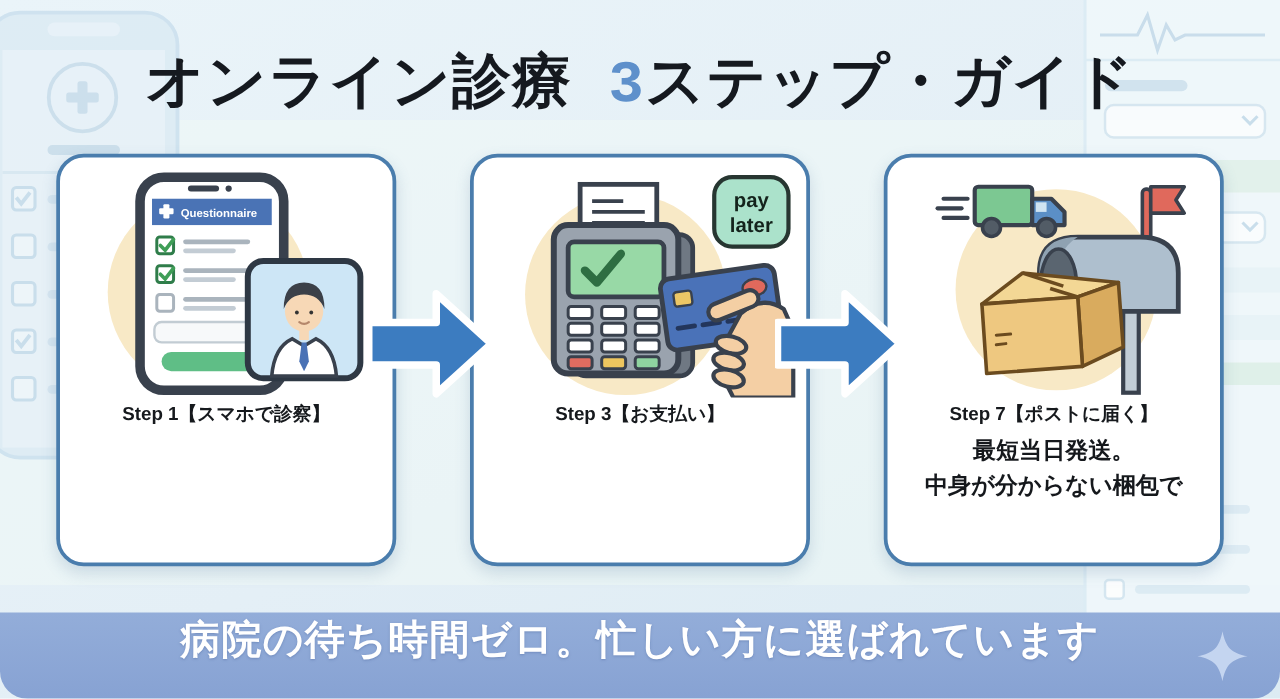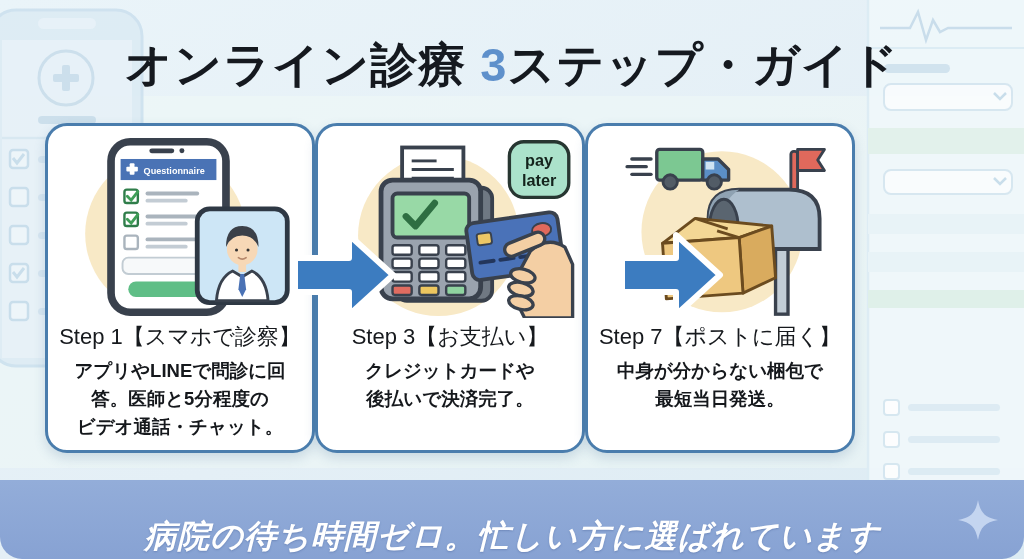--- a/index.html
+++ b/index.html
@@ -8,49 +8,49 @@
   .page {
     position:relative; width:1024px; height:559px; overflow:hidden;
     background:linear-gradient(155deg,#eaf4f9 0%,#e4eff6 55%,#dcebf3 100%);
   }
   .bg-decor { position:absolute; inset:0; pointer-events:none; }
 
   
   .title {
     position:absolute; top:34px; left:0; width:100%;
     text-align:center; font-size:47px; font-weight:900; color:#15191f;
-    letter-spacing:1px; white-space:nowrap;
+    letter-spacing:1px; white-space:nowrap;font-family:Liberation Mono, monospace;
   }
   .title .hl { color:#5e90cb; }
 
   
-  .cards { position:absolute; left:45px; top:123px; width:810px; height:330px;
+  .cards { position:absolute; left:45px; top:123px; width:934px; height:330px;
            display:flex; justify-content:space-between; }
   .card {
     width:272px; height:330px; background:#ffffff;
     border:3.5px solid #4a7dad; border-radius:22px;
     box-shadow:0 5px 12px rgba(70,110,150,.20);
     display:flex; flex-direction:column; align-items:center;
   }
   .illus { margin-top:10px; width:250px; height:182px; }
-  .step-heading { margin-top:4px; font-size:22px; font-weight:400; color:#16191d; white-space:nowrap; }
+  .step-heading { margin-top:4px; font-size:15px; font-weight:700; color:#16191d; white-space:nowrap; }
   .step-body { margin-top:5px; text-align:center; font-size:18.5px; font-weight:700;
                color:#15181c; line-height:1.52; }
 
   
   .arrow { position:absolute; top:229px; width:104px; height:92px; }
   .arrow1 { left:293px; }
   .arrow2 { left:620px; }
 
   
   .banner {
-    position:absolute; left:0; bottom:0; width:1024px; height:79px;
+    position:absolute; left:0; bottom:0; width:1024px; height:69px;
     background:linear-gradient(#93add9,#87a2d3);
     border-radius:0 0 22px 22px;
-    display:flex; align-items:flex-end; justify-content:center;font-style:italic;
+    display:flex; align-items:flex-start; justify-content:center;
   }
   .banner-text {
     color:#ffffff; font-size:32px; font-weight:800; letter-spacing:1px; white-space:nowrap;
     text-shadow:0 1px 2px rgba(60,85,140,.35);
   }
   .banner-sparkle { position:absolute; right:24px; top:50%; transform:translateY(-50%); }
 </style>
 </head>
 <body>
 
@@ -151,25 +151,20 @@
             <polygon points="45,68 49,68 51,84 47,92 43,84" fill="#4a72b5"></polygon>
             <ellipse cx="47" cy="42" rx="16" ry="17" fill="#f7d8b6"></ellipse>
             <path d="M30 40 Q 30 18 47 18 Q 64 18 64 40 Q 59 28 47 28 Q 35 28 30 40 Z" fill="#3b4048"></path>
             <circle cx="41" cy="43" r="1.6" fill="#333"></circle>
             <circle cx="53" cy="43" r="1.6" fill="#333"></circle>
             <path d="M43 51 Q 47 54 51 51" fill="none" stroke="#b5876b" stroke-width="1.8" stroke-linecap="round"></path>
           </g>
         </g>
       </svg>
       <div class="step-heading">Step 1【スマホで診察】</div>
-      <div class="step-body">
-        <div>アプリやLINEで問診に回</div>
-        <div>答。医師と5分程度の</div>
-        <div>ビデオ通話・チャット。</div>
-      </div>
     </div>
 
     <div class="card">
       <svg class="illus" viewBox="0 0 260 190">
         <circle cx="118" cy="104" r="84" fill="#f8e9c6"></circle>
 
         <g>
           <rect x="80" y="12" width="64" height="50" fill="#ffffff" stroke="#39414d" stroke-width="4"></rect>
           <line x1="90" y1="26" x2="116" y2="26" stroke="#39414d" stroke-width="3"></line>
           <line x1="90" y1="35" x2="134" y2="35" stroke="#39414d" stroke-width="3"></line>
@@ -213,24 +208,20 @@
           <ellipse cx="204" cy="174" rx="13" ry="7" transform="rotate(14 204 174)"></ellipse>
         </g>
 
         <g>
           <rect x="192" y="6" width="62" height="58" rx="15" fill="#abe2cb" stroke="#273631" stroke-width="3.5"></rect>
           <text x="223" y="31" text-anchor="middle" font-size="17" font-weight="800" fill="#14231c">pay</text>
           <text x="223" y="52" text-anchor="middle" font-size="17" font-weight="800" fill="#14231c">later</text>
         </g>
       </svg>
       <div class="step-heading">Step 3【お支払い】</div>
-      <div class="step-body">
-        <div>クレジットカードや</div>
-        <div>後払いで決済完了。</div>
-      </div>
     </div>
 
     <div class="card">
       <svg class="illus" viewBox="0 0 260 190">
         <circle cx="132" cy="100" r="84" fill="#f8e9c6"></circle>
 
         <g>
           <g stroke="#39414d" stroke-width="3.5" stroke-linecap="round">
             <line x1="38" y1="24" x2="58" y2="24"></line>
             <line x1="33" y1="32" x2="53" y2="32"></line>
@@ -260,22 +251,22 @@
           <line x1="104" y1="86" x2="138" y2="97"></line>
           <line x1="127" y1="99" x2="150" y2="106"></line>
           <g stroke="#6b4b1f" stroke-width="2.5" stroke-linecap="round">
             <line x1="82" y1="138" x2="94" y2="137"></line>
             <line x1="82" y1="146" x2="90" y2="145"></line>
           </g>
         </g>
       </svg>
       <div class="step-heading">Step 7【ポストに届く】</div>
       <div class="step-body">
+        <div>最短当日発送。</div>
         <div>中身が分からない梱包で</div>
-        <div>最短当日発送。</div>
       </div>
     </div>
   </div>
 
   <svg class="arrow arrow1" viewBox="0 0 104 92">
     <polygon points="2,29 56,29 56,6 100,46 56,86 56,63 2,63" fill="#3c7cc0" stroke="#ffffff" stroke-width="6" stroke-linejoin="round"></polygon>
   </svg>
   <svg class="arrow arrow2" viewBox="0 0 104 92">
     <polygon points="2,29 56,29 56,6 100,46 56,86 56,63 2,63" fill="#3c7cc0" stroke="#ffffff" stroke-width="6" stroke-linejoin="round"></polygon>
   </svg>

